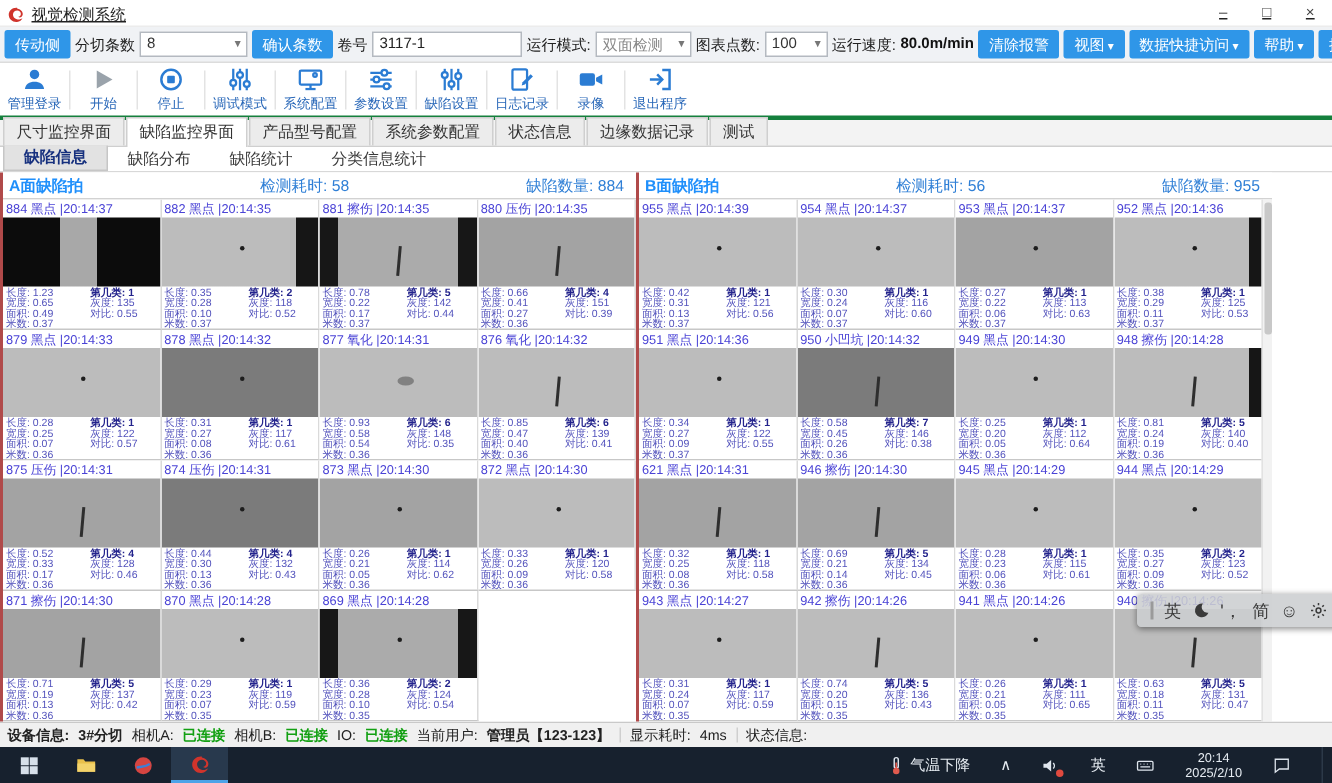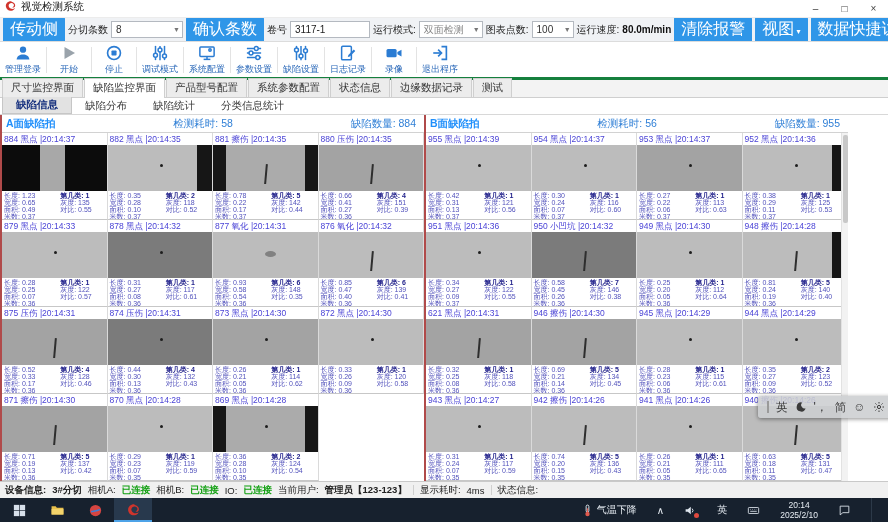--- a/index.html
+++ b/index.html
@@ -1,29 +1,29 @@
 <!DOCTYPE html>
 <html><head>
 <meta charset="utf-8">
 <style>
   * { box-sizing: border-box; margin: 0; padding: 0; }
   html,body { width:888px; height:522px; overflow:hidden; }
   body { font-family:"Liberation Sans", sans-serif; background:#fff; }
   .app { position:relative; width:888px; height:522px; display:flex; flex-direction:column; background:#fff; }
 
   
-  .titlebar { height:18px; background:#fff; display:flex; align-items:flex-start; padding:0 0 0 4px; font-size:10.5px; color:#222; border-bottom:1px solid #ececec; }
+  .titlebar { height:18px; background:#fff; display:flex; align-items:flex-end; padding:0 0 0 4px; font-size:10.5px; color:#222; border-bottom:1px solid #ececec;text-decoration:underline; }
   .titlebar .logo { width:13px; height:13px; margin-right:4px; }
   .titlebar .logo svg { width:13px; height:13px; display:block; }
   .win-controls { margin-left:auto; display:flex; height:100%; }
   .wc { width:29px; height:100%; display:flex; align-items:center; justify-content:center; color:#444; font-size:10px; }
 
   
   .toolbar1 { height:24px; background:#f0f2f5; border-bottom:1px solid #dcdcdc; display:flex; align-items:center; gap:3px; padding:0 3px; font-size:10px; white-space:nowrap; overflow:hidden; }
-  .btn-blue { background:#2f96e8; color:#fff; padding:2.5px 7px; border-radius:2px; font-size:16px; flex:none; }
+  .btn-blue { background:#2f96e8; color:#fff; padding:2.5px 7px; border-radius:2px; font-size:10px; flex:none; }
   .btn-blue.dd::after { content:" ▾"; font-size:8px; }
   .lbl { color:#222; flex:none; }
   .combo { background:#fff; border:1px solid #b4b9c0; height:17px; display:flex; align-items:center; padding:0 2px 0 4px; flex:none; color:#333; }
   .combo .arrow { margin-left:auto; color:#777; font-size:7px; padding-left:3px; }
   .combo.dim span:first-child { color:#888; }
   .tinput { background:#fff; border:1px solid #b4b9c0; height:17px; display:flex; align-items:center; padding:0 4px; flex:none; color:#222; }
   .speedval { font-weight:bold; color:#111; flex:none; }
 
   
   .toolbar2 { height:38px; background:#fff; border-bottom:3px solid #15803d; display:flex; align-items:center; padding:0 2px; }
@@ -80,21 +80,21 @@
   .sb-b { font-weight:bold; }
   .sb-g { color:#12a012; font-weight:bold; }
   .sb-div { width:1px; height:10px; background:#cfcfcf; }
 
   
   .taskbar { height:24px; background:#17212e; display:flex; align-items:center; color:#e6ecf2; }
   .tb-left { display:flex; height:100%; }
   .tb-ico { width:38px; height:100%; display:flex; align-items:center; justify-content:center; }
   .tb-ico svg { width:15px; height:15px; display:block; }
   .tb-ico.active { background:#28394d; box-shadow:inset 0 -2px 0 #4da3e8; }
-  .tb-right { margin-left:auto; display:flex; align-items:center; height:100%; gap:20px; padding-right:12px; font-size:10px; }
+  .tb-right { margin-left:auto; display:flex; align-items:center; height:100%; gap:20px; padding-right:2px; font-size:10px; }
   .tb-right svg { width:13px; height:13px; display:block; }
   .weather { display:flex; align-items:center; gap:3px; }
   .tray-speaker { position:relative; }
   .badge { position:absolute; right:-2px; bottom:-1px; width:5px; height:5px; border-radius:50%; background:#e04a3f; }
   .tb-clock { text-align:center; font-size:8.5px; line-height:10px; }
   .tb-edge { width:5px; height:100%; border-left:1px solid #2c3948; }
 </style>
 </head>
 <body>
 
@@ -116,21 +116,21 @@
 
   <div class="toolbar1">
     <div class="btn-blue">传动侧</div>
     <span class="lbl">分切条数</span>
     <div class="combo" style="width:72px">
         <span>8</span>
         <span class="arrow">▼</span>
       </div>
     <div class="btn-blue">确认条数</div>
     <span class="lbl">卷号</span>
-    <div class="tinput" style="width:80px">
+    <div class="tinput" style="width:100px">
         <span>3117-1</span>
       </div>
     <span class="lbl">运行模式:</span>
     <div class="combo dim" style="width:64px">
         <span>双面检测</span>
         <span class="arrow">▼</span>
       </div>
     <span class="lbl">图表点数:</span>
     <div class="combo" style="width:42px">
         <span>100</span>

